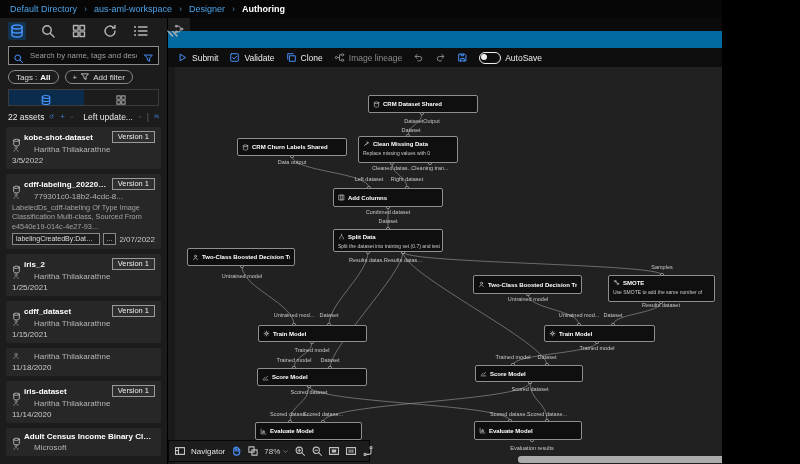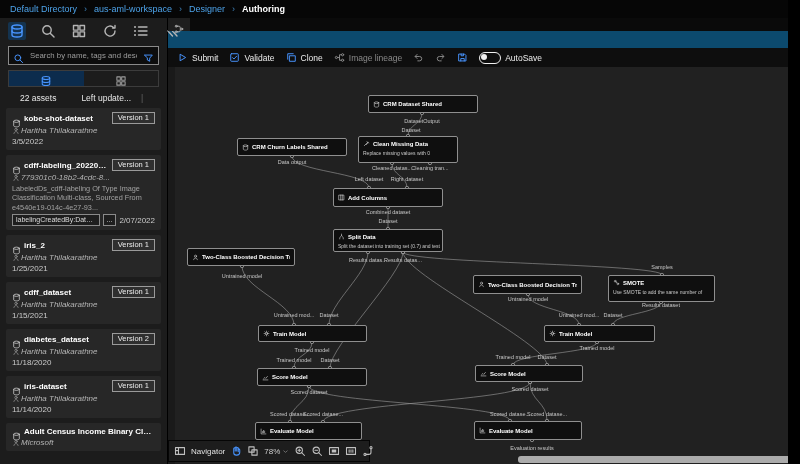--- a/index.html
+++ b/index.html
@@ -1,16 +1,16 @@
 <!DOCTYPE html>
 <html><head>
 <meta charset="utf-8">
 <style>
   html,body{margin:0;padding:0;background:#000;}
-  #app{position:relative;width:788px;height:464px;overflow:hidden;background:#0c4a6e;
+  #app{position:relative;width:722px;height:464px;overflow:hidden;background:#0369a1;
        font-family:"Liberation Sans","DejaVu Sans",sans-serif;color:#ddd;
        -webkit-font-smoothing:antialiased;}
   
   .breadcrumb{position:absolute;left:0;top:0;width:800px;height:18px;background:#060606;
     display:flex;align-items:center;padding:0 10px;gap:7px;font-size:9px;box-sizing:border-box;}
   .crumb{color:#4da2e8;white-space:nowrap;}
   .crumb.active{color:#fff;font-weight:bold;}
   .crumb-sep{color:#4da2e8;font-size:9px;opacity:.8;}
   
   .sidebar{position:absolute;left:0;top:18px;width:168px;height:446px;background:#1c1c1c;
@@ -28,37 +28,37 @@
   .sb-search .fun{width:11px;height:11px;color:#4894fe;flex-shrink:0;}
   .sb-pills{display:flex;gap:6px;padding:3px 8px 2px;flex-shrink:0;}
   .pill{border:1px solid #8a8a8a;border-radius:9px;padding:1px 7px;font-size:8px;color:#ddd;
     display:flex;align-items:center;gap:3px;background:#1c1c1c;white-space:nowrap;}
   .pill b{color:#fff;}
   .pill .fi{width:10px;height:10px;color:#cfcfcf;}
   .sb-tabs{margin:3px 8px 0;display:flex;border:1px solid #3c3c3c;flex-shrink:0;}
   .sb-tab{flex:1;height:15px;display:flex;align-items:center;justify-content:center;color:#9a9a9a;}
   .sb-tab.active{background:#0c2c4d;color:#4894fe;}
   .sb-tab .ti{width:12px;height:12px;}
-  .sb-count{display:flex;align-items:center;padding:5px 20px 2px;gap:5px;font-size:8.5px;
+  .sb-count{display:flex;align-items:center;padding:5px 8px 2px;gap:5px;font-size:8.5px;
     color:#e8e8e8;flex-shrink:0;white-space:nowrap;}
   .sb-count .ci{width:11px;height:11px;color:#4894fe;}
   .sb-count .chev{width:8px;height:8px;color:#bbb;}
   .sb-count .spacer{flex:1;}
   .sb-count .bar{color:#666;}
   .asset-list{flex:1;overflow:hidden;padding:3px 6px;display:flex;flex-direction:column;gap:5px;}
   .card{background:#272727;border-radius:2px;padding:4px 6px;display:flex;flex-direction:column;
     gap:2px;flex-shrink:0;}
   .card-head{display:flex;align-items:center;gap:3px;}
   .card-head .di{width:9px;height:9px;color:#cfcfcf;flex-shrink:0;}
   .card-name{font-size:8px;font-weight:bold;color:#fff;white-space:nowrap;overflow:hidden;
     text-overflow:ellipsis;flex:1;}
   .ver{border:1px solid #9a9a9a;background:#2f2f2f;font-size:7.5px;color:#ececec;
     padding:0 5px;line-height:10px;flex-shrink:0;}
-  .card-owner{display:flex;align-items:center;gap:1px;font-size:8px;color:#b5b5b5;
-    white-space:nowrap;overflow:hidden;font-style:italic;}
+  .card-owner{display:flex;gap:14px;font-size:8px;color:#b5b5b5;
+    white-space:nowrap;overflow:hidden;}
   .card-owner .pi{width:8px;height:8px;color:#9a9a9a;flex-shrink:0;}
   .card-desc{font-size:7.3px;color:#a2a2a2;line-height:1.3;overflow:hidden;}
   .card-foot{display:flex;align-items:center;gap:3px;}
   .tagpill{border:1px solid #8a8a8a;background:#1e1e1e;padding:0 3px;font-size:7px;color:#ddd;
     line-height:10px;white-space:nowrap;overflow:hidden;text-overflow:ellipsis;max-width:104px;}
   .morebtn{border:1px solid #8a8a8a;background:#1e1e1e;font-size:7px;color:#ddd;line-height:10px;
     padding:0 3px;}
   .cdate{margin-left:auto;font-size:8px;color:#c9c9c9;white-space:nowrap;}
   .date-row{font-size:8px;color:#c9c9c9;}
   
@@ -152,20 +152,33 @@
     <div class="sb-search">
       <span class="mag"><svg viewBox="0 0 16 16" width="100%" height="100%" fill="none" stroke="currentColor" stroke-width="1.4" stroke-linecap="round" stroke-linejoin="round">
             <circle cx="7" cy="7" r="4.2"></circle>
             <path d="M10.2 10.2L14 14"></path>
           </svg></span>
       <input type="text" placeholder="Search by name, tags and description" style="">
       <span class="fun"><svg viewBox="0 0 16 16" width="100%" height="100%" fill="none" stroke="currentColor" stroke-width="1.4" stroke-linecap="round" stroke-linejoin="round">
             <path d="M2.5 3h11L9.7 7.5V12l-3.4-1.8V7.5z"></path>
           </svg></span>
     </div>
+    <div class="sb-pills">
+      <span class="pill">
+        <span>Tags :</span>
+        <b>All</b>
+      </span>
+      <span class="pill">
+        <span style="color:#cfcfcf">+</span>
+        <span class="fi"><svg viewBox="0 0 16 16" width="100%" height="100%" fill="none" stroke="currentColor" stroke-width="1.4" stroke-linecap="round" stroke-linejoin="round">
+              <path d="M2.5 3h11L9.7 7.5V12l-3.4-1.8V7.5z"></path>
+            </svg></span>
+        <span>Add filter</span>
+      </span>
+    </div>
     <div class="sb-tabs" id="sb-tabs">
         <div class="sb-tab active">
           <span class="ti"><svg viewBox="0 0 16 16" width="100%" height="100%" fill="none" stroke="currentColor" stroke-width="1.4" stroke-linecap="round" stroke-linejoin="round">
               <ellipse cx="8" cy="4" rx="5" ry="2"></ellipse>
               <path d="M3 4v8c0 1.1 2.2 2 5 2s5-.9 5-2V4"></path>
               <path d="M3 8c0 1.1 2.2 2 5 2s5-.9 5-2"></path>
             </svg></span>
         </div>
         <div class="sb-tab">
           <span class="ti"><svg viewBox="0 0 16 16" width="100%" height="100%" fill="none" stroke="currentColor" stroke-width="1.4" stroke-linecap="round" stroke-linejoin="round">
@@ -270,28 +283,20 @@
           <div class="card-owner">
             <span class="pi"><svg viewBox="0 0 16 16" width="100%" height="100%" fill="none" stroke="currentColor" stroke-width="1.4" stroke-linecap="round" stroke-linejoin="round">
                 <circle cx="8" cy="5" r="2.4"></circle>
                 <path d="M3.8 13c.4-2.4 2.1-3.8 4.2-3.8s3.8 1.4 4.2 3.8"></path>
               </svg></span>
             <span>Haritha Thilakarathne</span>
           </div>
           <div class="date-row">1/15/2021</div>
         </div>
         <div class="card">
-          <div class="card-head">
-            <span class="di"><svg viewBox="0 0 16 16" width="100%" height="100%" fill="none" stroke="currentColor" stroke-width="1.4" stroke-linecap="round" stroke-linejoin="round">
-                <ellipse cx="8" cy="4" rx="5" ry="2"></ellipse>
-                <path d="M3 4v8c0 1.1 2.2 2 5 2s5-.9 5-2V4"></path>
-              </svg></span>
-            <span class="card-name">diabetes_dataset</span>
-            <span class="ver">Version 2</span>
-          </div>
           <div class="card-owner">
             <span class="pi"><svg viewBox="0 0 16 16" width="100%" height="100%" fill="none" stroke="currentColor" stroke-width="1.4" stroke-linecap="round" stroke-linejoin="round">
                 <circle cx="8" cy="5" r="2.4"></circle>
                 <path d="M3.8 13c.4-2.4 2.1-3.8 4.2-3.8s3.8 1.4 4.2 3.8"></path>
               </svg></span>
             <span>Haritha Thilakarathne</span>
           </div>
           <div class="date-row">11/18/2020</div>
         </div>
         <div class="card">

